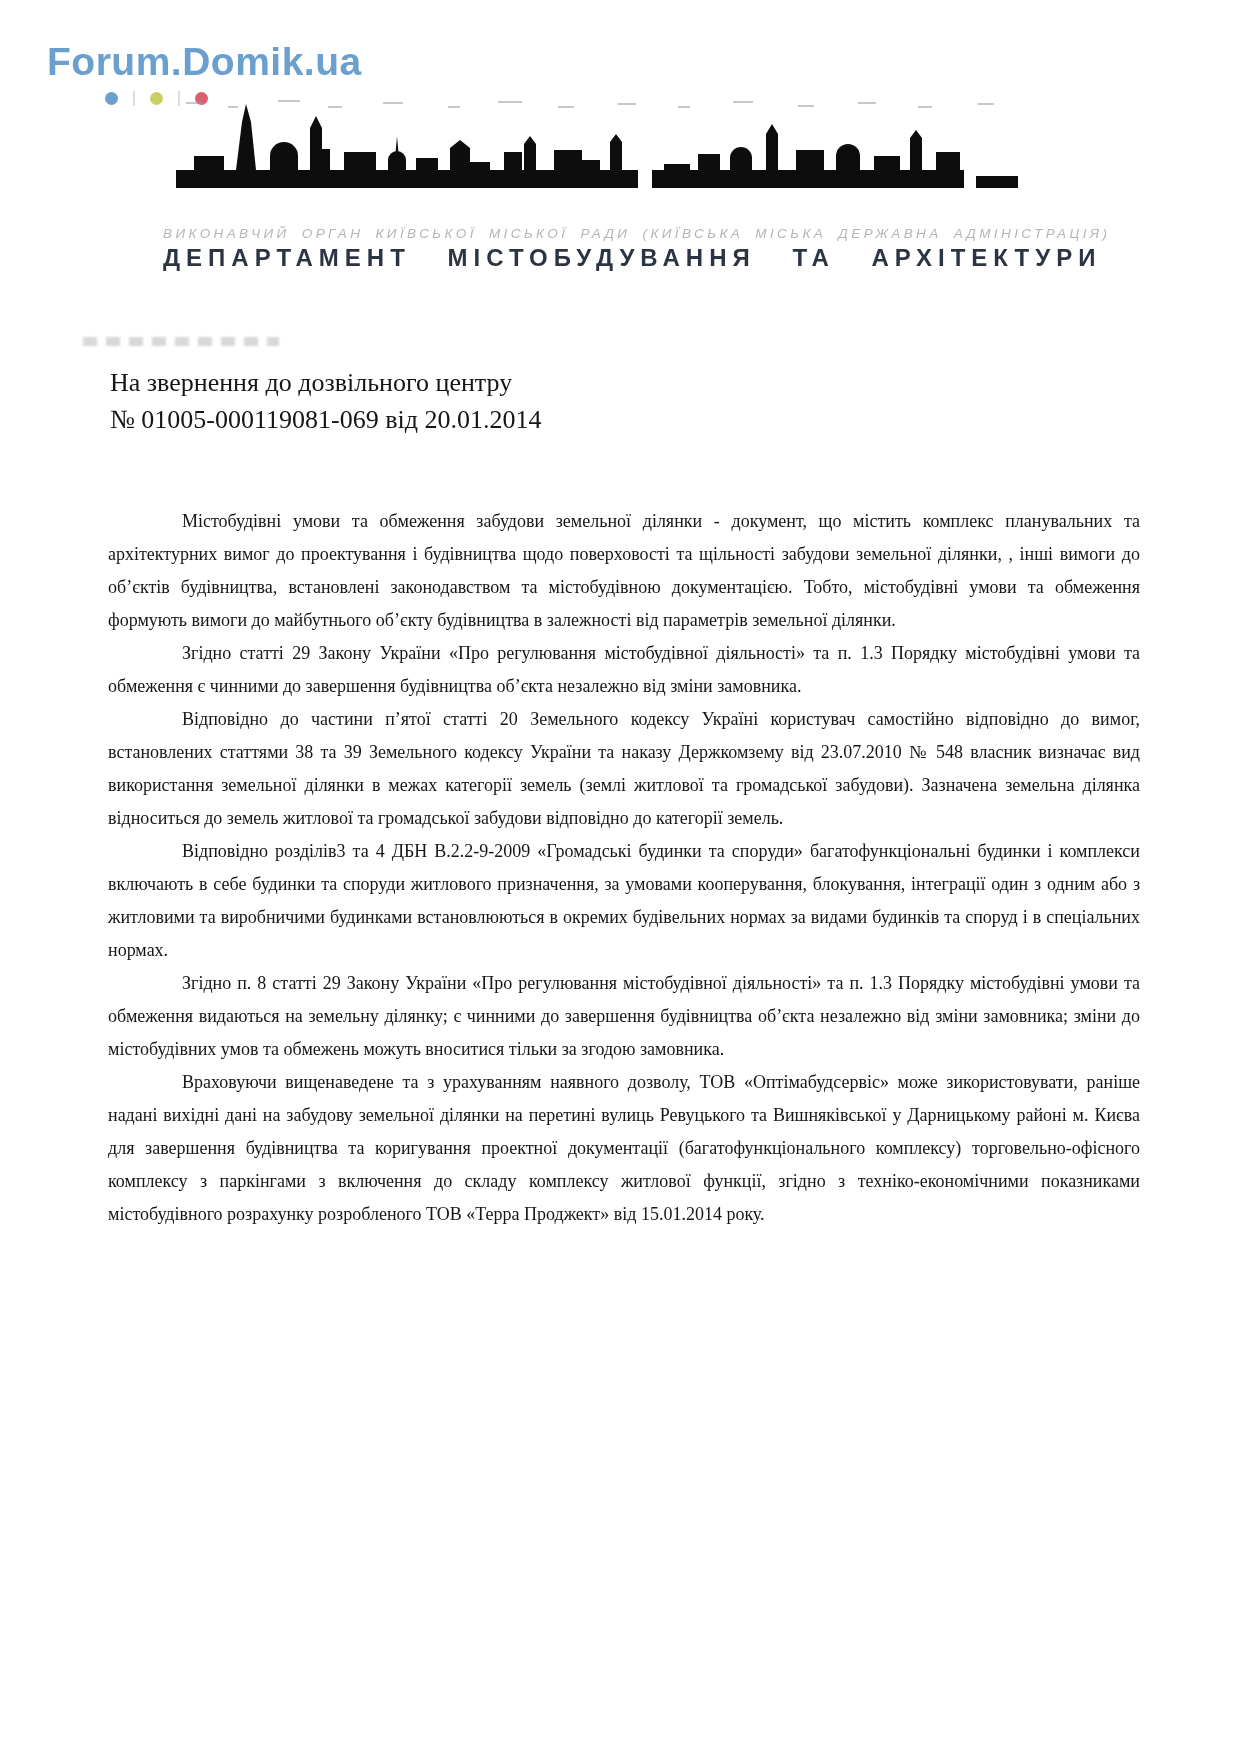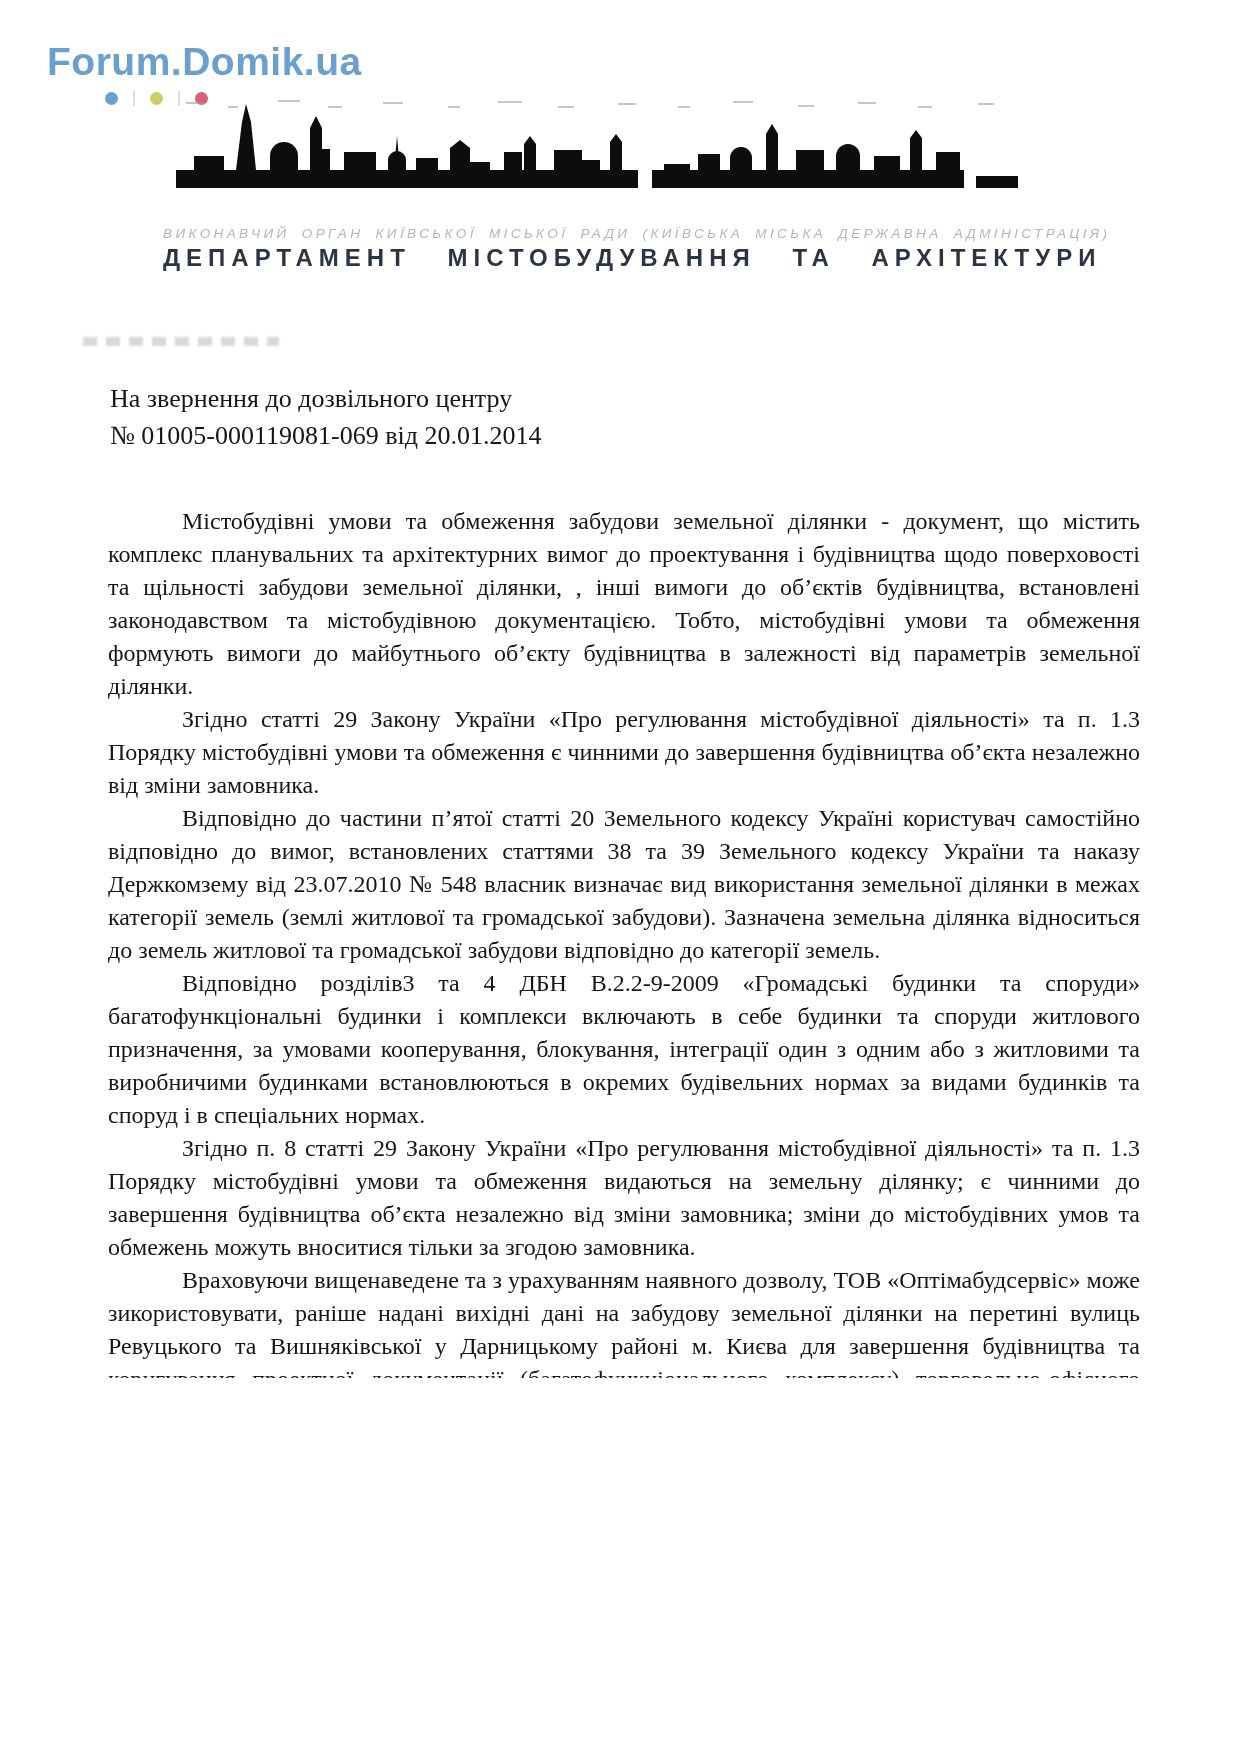--- a/index.html
+++ b/index.html
@@ -22,25 +22,25 @@
   .dept-line { position:absolute; left:163px; top:244px; font-family:"Liberation Sans", sans-serif;
                font-size:24px; font-weight:bold; color:#0f172a; letter-spacing:6px; word-spacing:24px;
                filter:blur(.6px); opacity:.88; white-space:nowrap; }
 
   .smudge { position:absolute; background:repeating-linear-gradient(90deg,#b9b9b9 0 14px, transparent 14px 23px);
             filter:blur(1.3px); opacity:.55; }
   .smudge-ref { left:83px; top:337px; width:196px; height:9px; }
   .smudge-foot { left:50px; top:1646px; width:206px; height:9px; opacity:.45; }
 
   
-  .ref-left  { position:absolute; left:110px; top:380px; font-size:26px; color:#161616; line-height:37px; }
+  .ref-left  { position:absolute; left:110px; top:364px; font-size:26px; color:#161616; line-height:37px; }
   .ref-right { position:absolute; left:753px; top:373px; font-size:26px; color:#161616; line-height:38px; }
 
   
-  .body-text { position:absolute; left:108px; top:505px; width:1032px; font-size:24px; color:#161616; text-align:justify; }
+  .body-text { position:absolute; left:108px; top:505px; width:1032px; font-size:18px; color:#161616; text-align:justify; }
   .body-text p { text-indent:74px; line-height:33px; }
 
   
   .sig-title { position:absolute; left:185px; top:1593px; font-size:26px; color:#b91c1c; }
   .sig-name  { position:absolute; left:952px; top:1589px; font-size:26px; color:#7f1d1d; }
   .signature { position:absolute; left:368px; top:1356px; }
 
   
   .footer-reg { position:absolute; left:60px; top:1661px; font-family:"Liberation Sans", sans-serif;
                 font-size:16px; color:#8f8f8f; letter-spacing:1.8px; filter:blur(.4px);margin-top:20px; }

